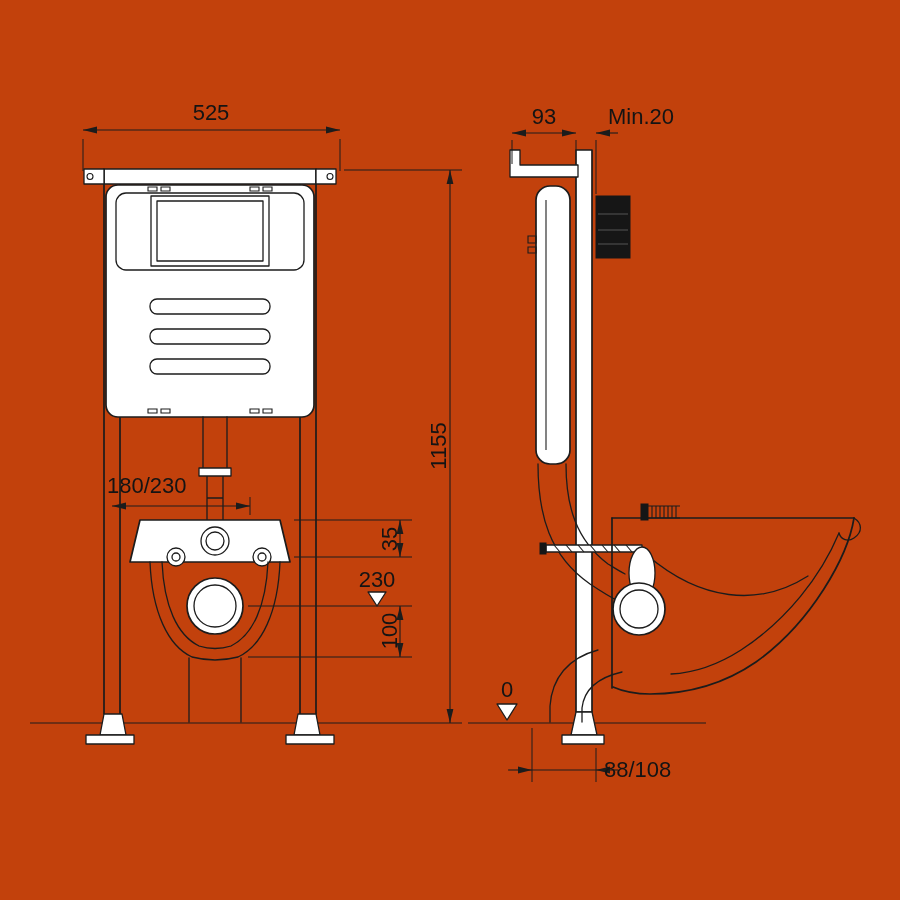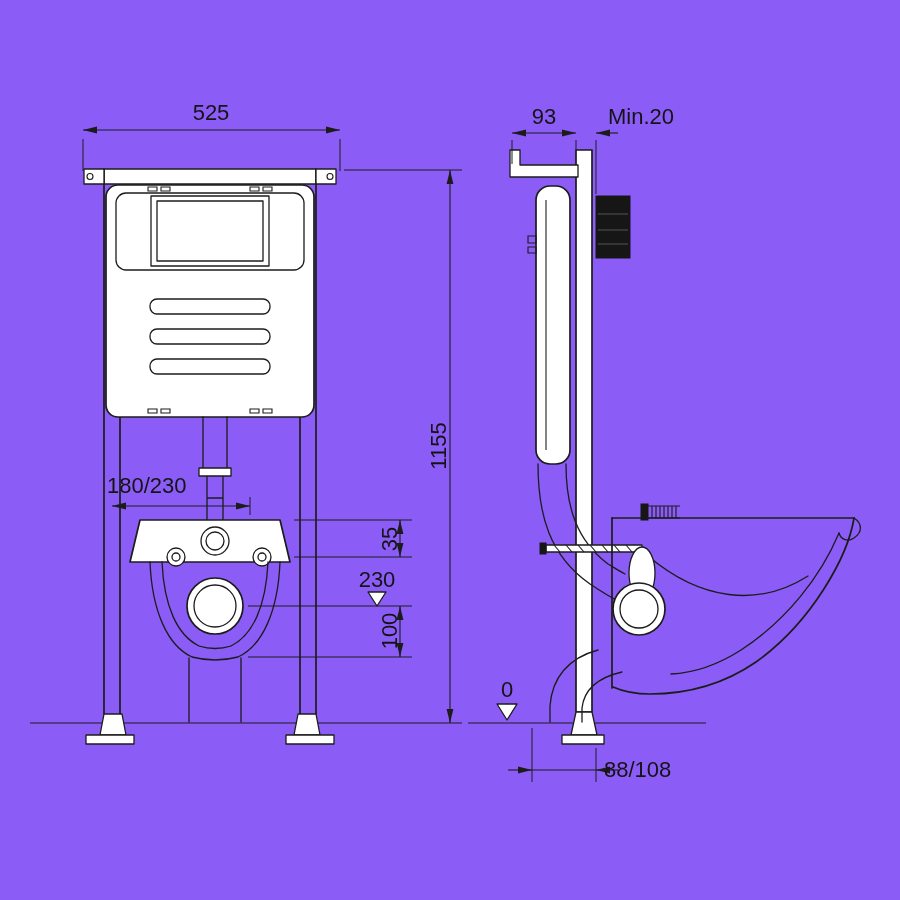--- a/index.html
+++ b/index.html
@@ -1,16 +1,16 @@
 <!DOCTYPE html>
 <html><head>
 <meta charset="utf-8">
 <style>
   html,body{margin:0;padding:0;background:#fff;}
-  .stage{position:relative;width:900px;height:900px;background:#8b5cf6;overflow:hidden;
+  .stage{position:relative;width:900px;height:900px;background:#c2410c;overflow:hidden;
          font-family:"Liberation Sans", sans-serif;}
   svg{display:block;}
   .ln   {fill:none;stroke:#1c1c1c;stroke-width:1.7;stroke-linecap:round;stroke-linejoin:round;}
   .ln2  {fill:none;stroke:#1c1c1c;stroke-width:1.3;stroke-linecap:round;stroke-linejoin:round;}
   .thin {fill:none;stroke:#1c1c1c;stroke-width:1.1;}
   .solid{fill:#ffffff;stroke:#1c1c1c;stroke-width:1.7;stroke-linejoin:round;}
   .solid2{fill:#ffffff;stroke:#1c1c1c;stroke-width:1.3;stroke-linejoin:round;}
   .dim  {fill:none;stroke:#1c1c1c;stroke-width:1.1;}
   .ext  {fill:none;stroke:#1c1c1c;stroke-width:1;}
   .dark {fill:#161616;stroke:#161616;}

